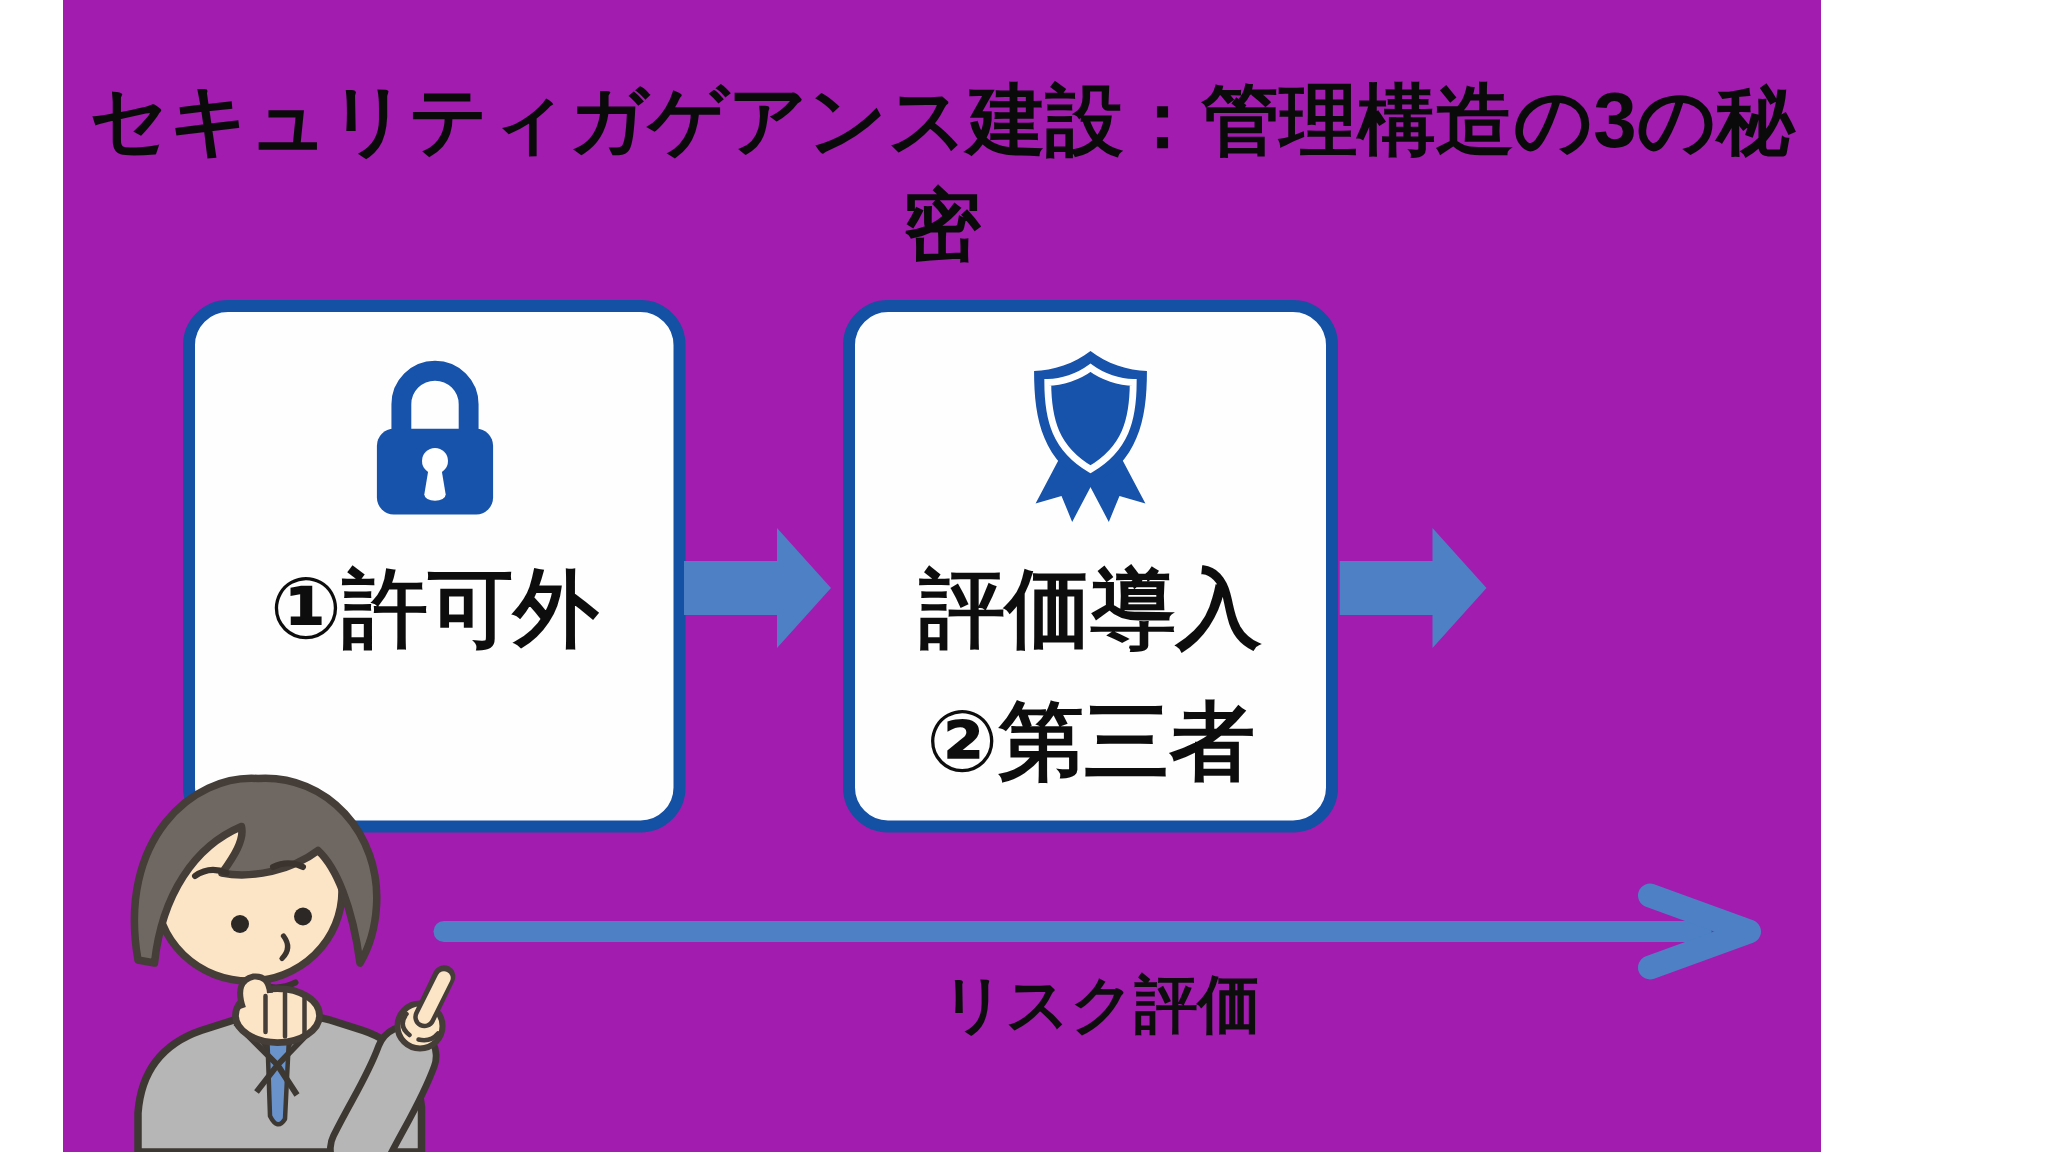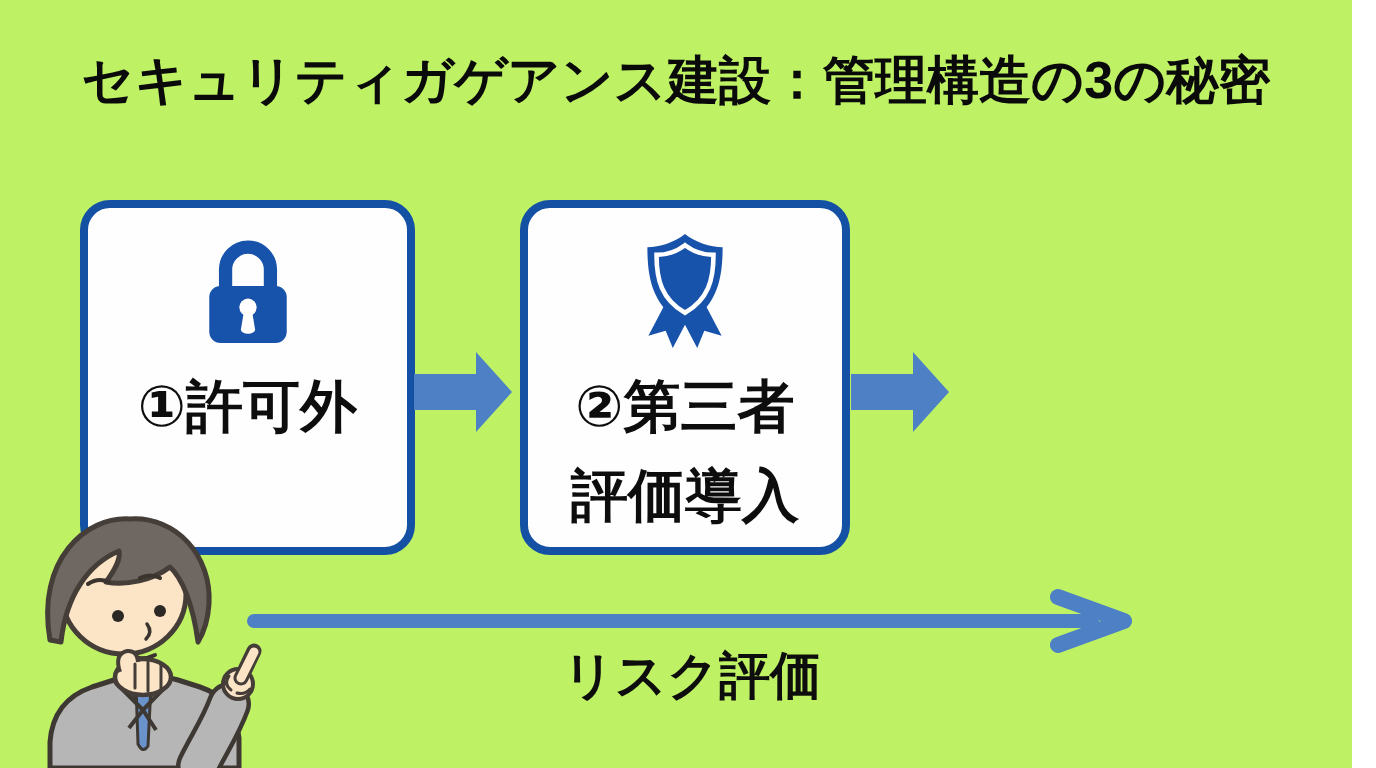--- a/index.html
+++ b/index.html
@@ -1,18 +1,18 @@
 <!DOCTYPE html>
 <html><head>
 <meta charset="utf-8">
 <style>
   html,body{margin:0;padding:0;background:#ffffff;}
   .canvas{
-    position:relative;width:1352px;height:768px;background:#bef264;
-    overflow:hidden;font-family:"Liberation Sans","DejaVu Sans",sans-serif;color:#0d0d0d;
+    position:relative;width:1172px;height:768px;background:#a21caf;
+    overflow:hidden;font-family:"Liberation Sans","DejaVu Sans",sans-serif;color:#0d0d0d;margin-left:42px;
   }
   .title{
     position:absolute;left:0;top:46px;width:100%;text-align:center;
     font-size:52px;font-weight:900;letter-spacing:0px;color:#0a0a0a;margin:0;
   }
   .step-card{
     position:absolute;top:200px;height:355px;box-sizing:border-box;
     border:8px solid #1450a4;border-radius:30px;background:#fefefe;
     display:flex;flex-direction:column;align-items:center;padding-top:22px;
   }
@@ -23,21 +23,21 @@
   .step-text{
     margin-top:8px;text-align:center;font-size:57px;font-weight:900;
     line-height:1.56;color:#0d0d0d;white-space:nowrap;
   }
   .flow-arrow{position:absolute;top:350px;width:100px;height:84px;}
   .flow-1{left:414px;}
   .flow-2{left:851px;}
   .timeline-arrow{position:absolute;left:240px;top:588px;width:900px;height:66px;}
   .timeline-label{
     position:absolute;left:480px;top:642px;width:424px;text-align:center;
-    font-size:51px;font-weight:900;color:#0d0d0d;
+    font-size:42px;font-weight:900;color:#0d0d0d;
   }
   .mascot{position:absolute;left:14px;top:494px;width:262px;height:274px;z-index:5;}
 </style>
 </head>
 <body>
 
 <div class="canvas">
 
   <h1 class="title">セキュリティガゲアンス建設：管理構造の3の秘密</h1>
 
@@ -62,22 +62,22 @@
   <div class="step-card card-2">
     <div class="icon-wrap">
       <svg width="92" height="120" viewBox="0 0 90 118" aria-hidden="true">
         <path d="M 29,64 L 9,102 L 26,97 L 33,114 L 53,76 Z" fill="#1853ab"></path>
         <path d="M 61,64 L 81,102 L 64,97 L 57,114 L 37,76 Z" fill="#1853ab"></path>
         <path d="M 45,2 C 55,10 70,15 82,15 C 82,48 76,74 45,91 C 14,74 8,48 8,15 C 20,15 35,10 45,2 Z" fill="#1853ab"></path>
         <path d="M 45,13 C 53,19 64,22.5 73,22.5 C 73,47 68,66 45,79.5 C 22,66 17,47 17,22.5 C 26,22.5 37,19 45,13 Z" fill="none" stroke="#ffffff" stroke-width="4.5"></path>
       </svg>
     </div>
     <div class="step-text">
+      <div>評価導入</div>
       <div>②第三者</div>
-      <div>評価導入</div>
     </div>
   </div>
 
   <svg class="flow-arrow flow-2" viewBox="0 0 100 84" aria-hidden="true">
     <polygon points="0,24 62,24 62,2 98,42 62,82 62,60 0,60" fill="#4d80c5"></polygon>
   </svg>
 
 
   <svg class="timeline-arrow" viewBox="0 0 900 66" aria-hidden="true">
     <line x1="14" y1="33" x2="852" y2="33" stroke="#4d80c5" stroke-width="14" stroke-linecap="round"></line>

